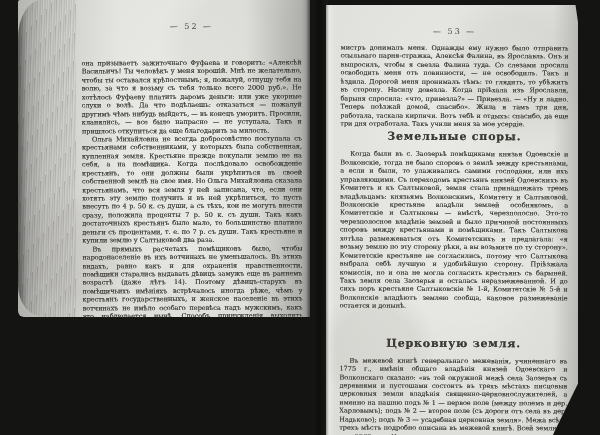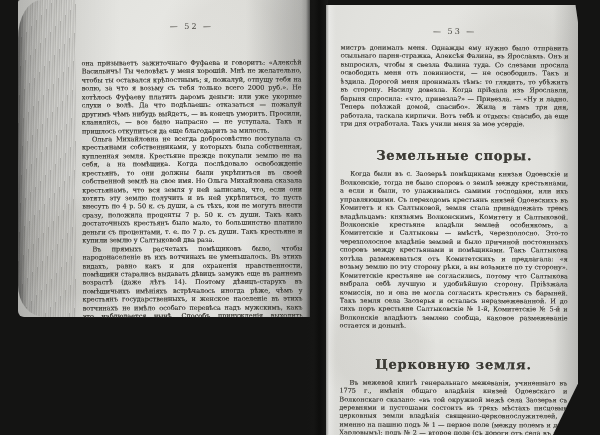--- a/index.html
+++ b/index.html
@@ -67,22 +67,22 @@
   .pagenum-right{margin-bottom:8px;}
   .para{
     margin:0;padding:0;
     font-size:6.5px;line-height:1.30;
     text-align:justify;text-indent:10px;
     color:#403f39;
     text-shadow:0 0 0.55px rgba(64,63,57,0.85);
   }
   .para.cont{text-indent:0;}
   .sect{
-    margin:20px 0 7px 0;
-    text-align:center;font-size:13px;font-weight:bold;
+    margin:2px 0 7px 0;
+    text-align:center;font-size:11px;font-weight:bold;
     letter-spacing:0.8px;color:#3c3b35;
     text-shadow:0 0 0.5px rgba(60,59,53,0.8);
   }
   .sect.spaced{margin-top:26px;}
 
   
   .stain{
     position:absolute;inset:0;pointer-events:none;
     background:
       radial-gradient(circle at 20% 80%, rgba(120,115,105,0.08) 0 40px, transparent 60px),

